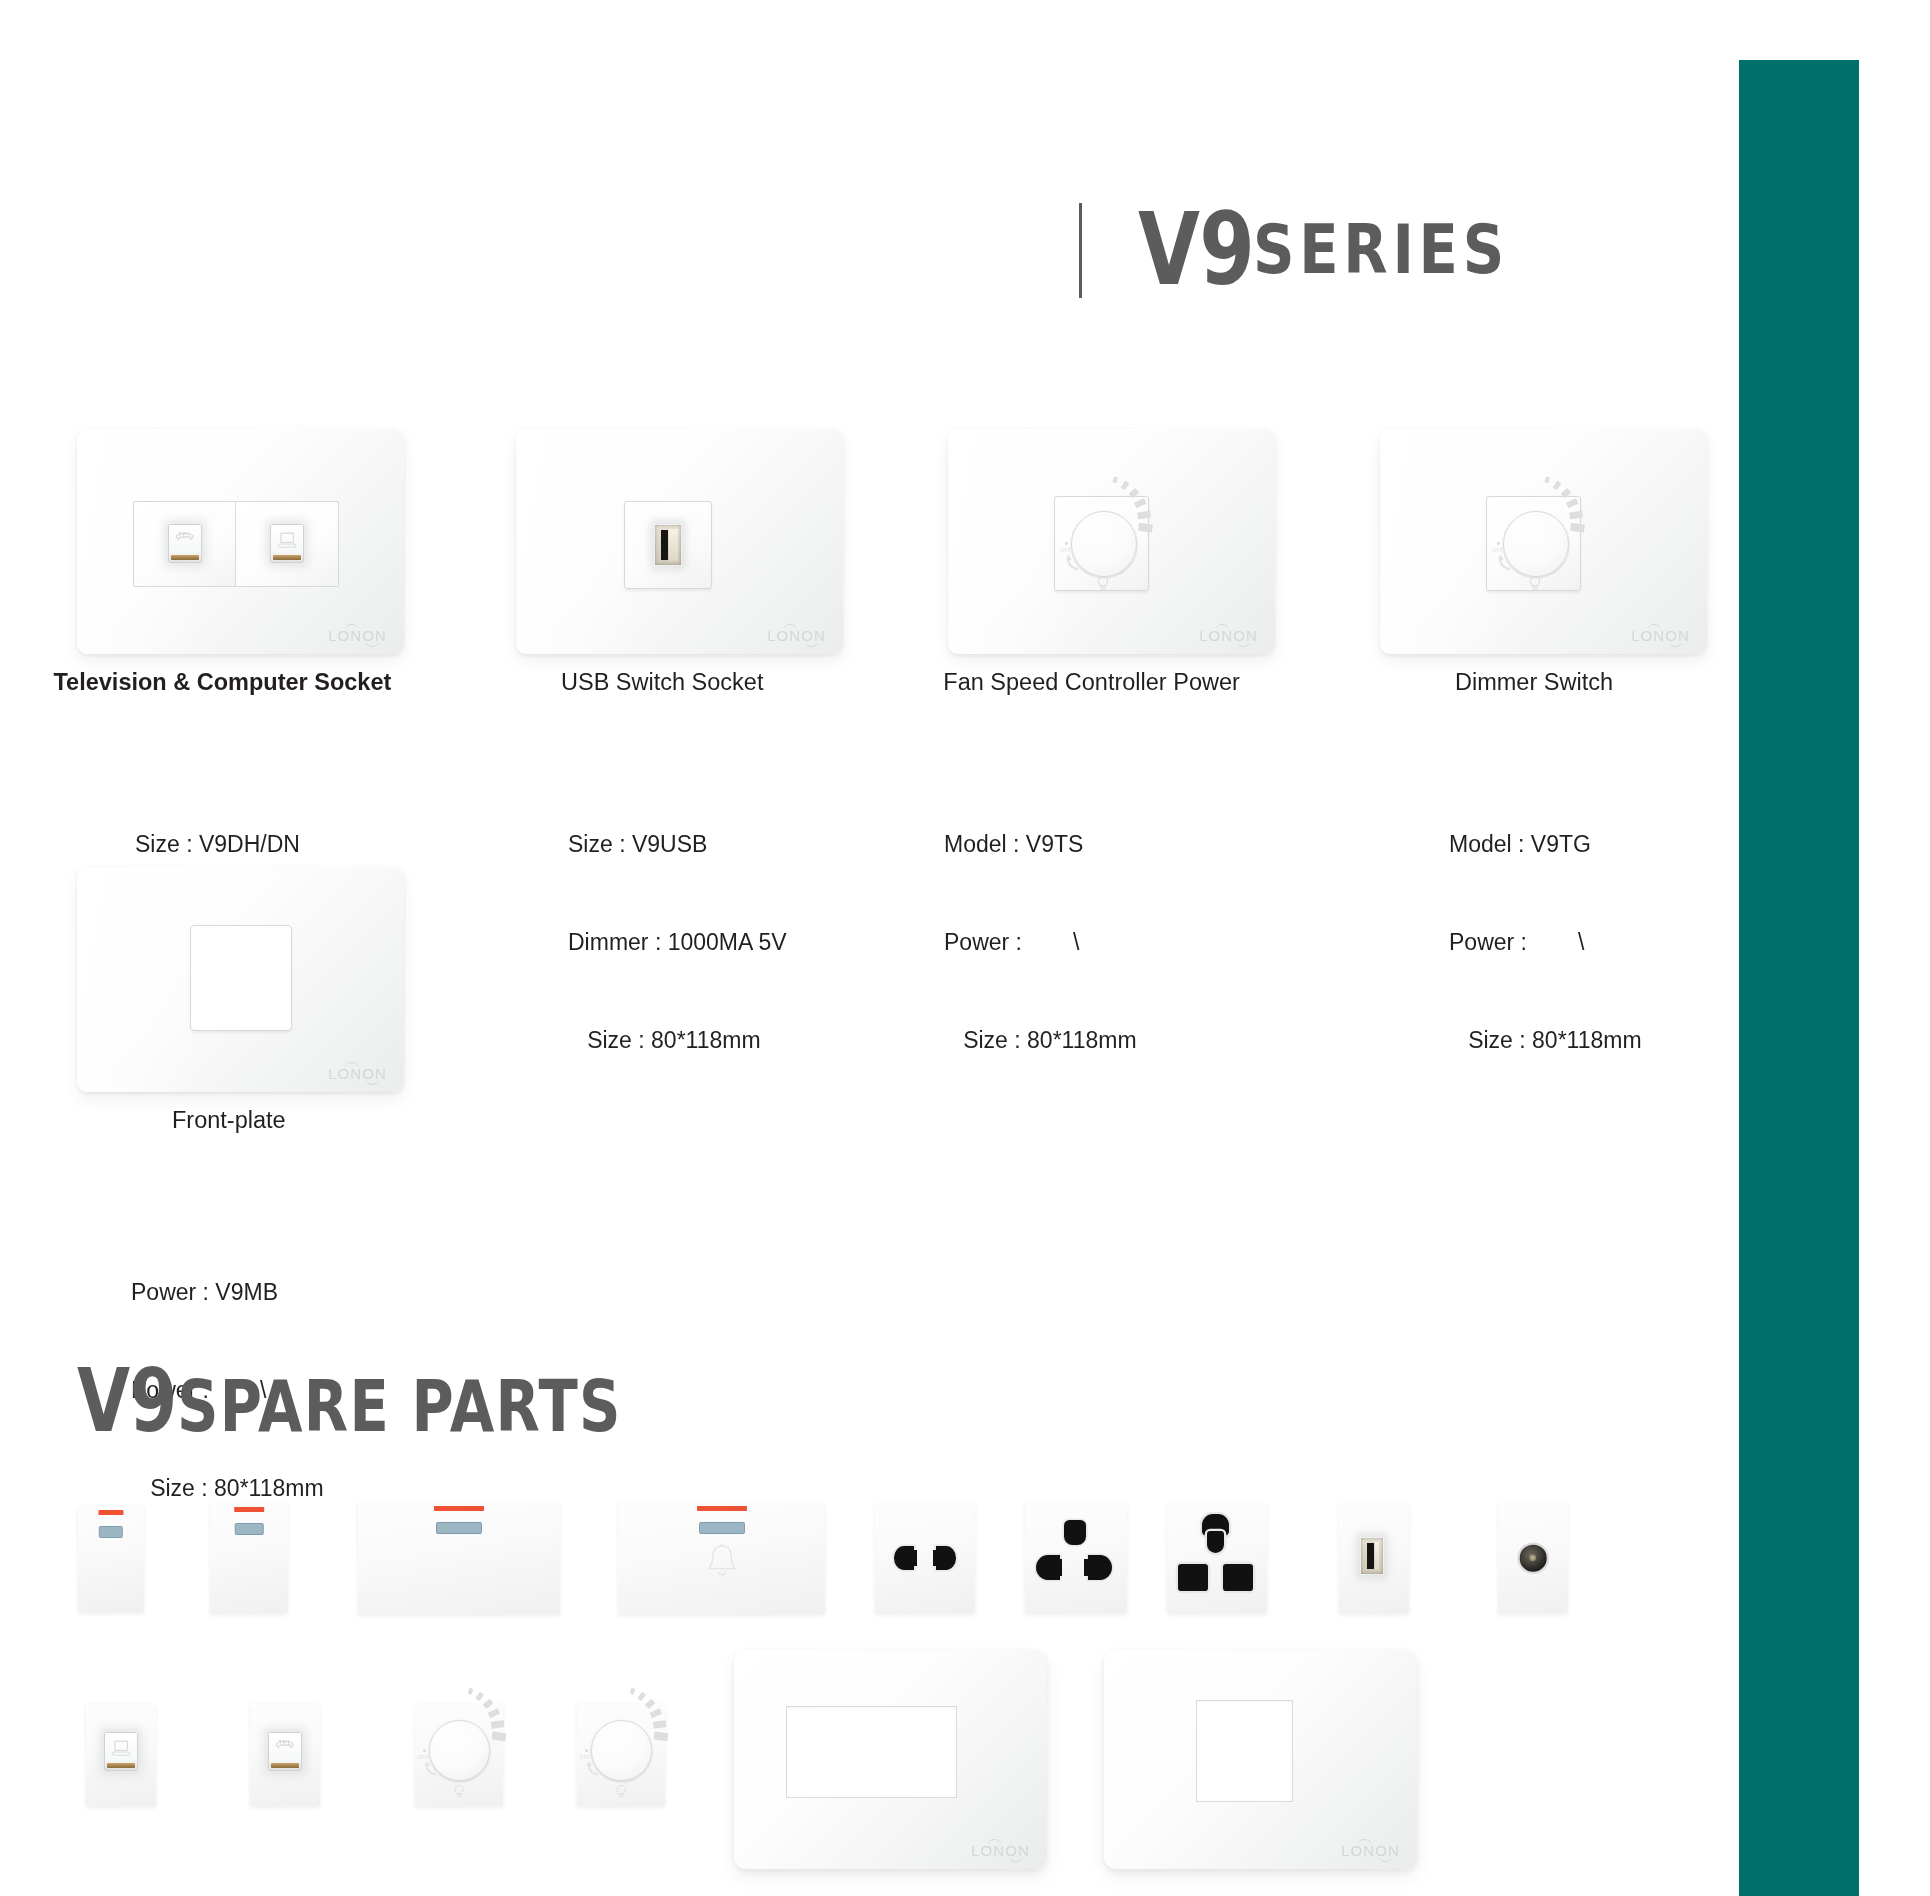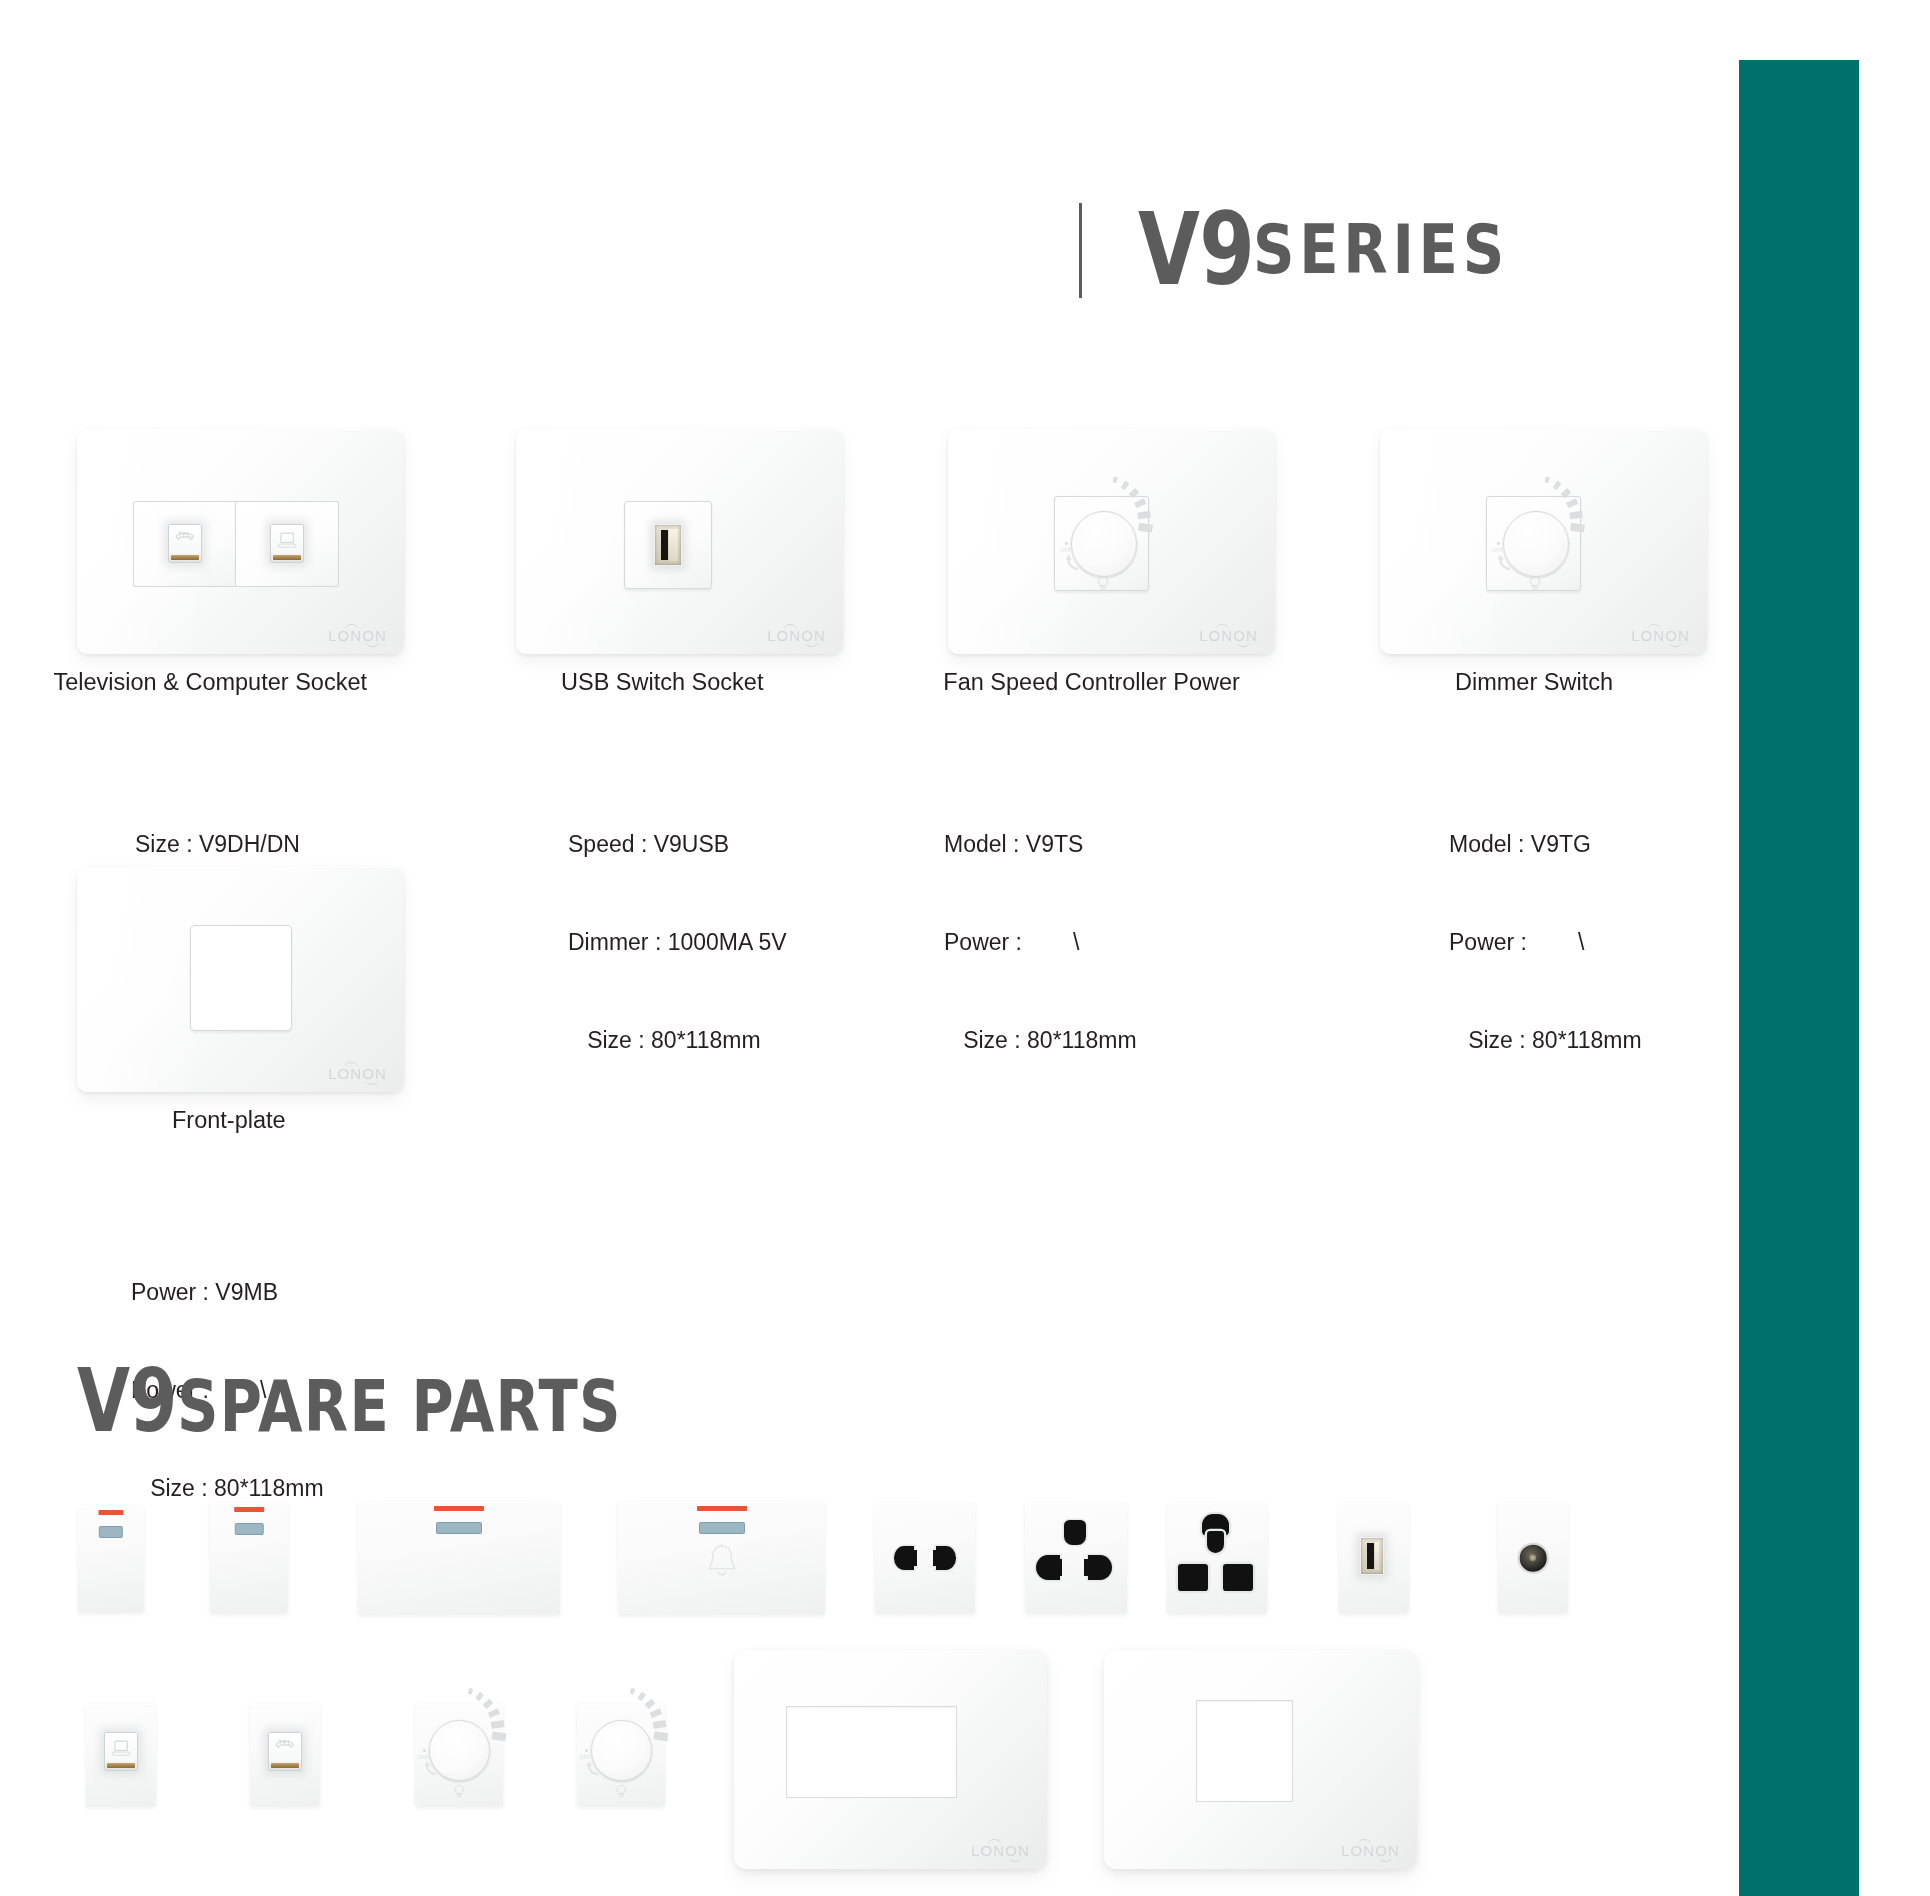--- a/index.html
+++ b/index.html
@@ -372,21 +372,21 @@
           </svg>
           <div class="pins"></div>
         </div>
       </div>
     </div>
 
     <div class="brand">
       <span class="arc-top"></span><span>LONON</span><span class="arc-bot"></span>
     </div>
   </div>
-  <div class="caption" style="left:-23.5px; top:242px;">Television &amp; Computer Socket</div>
+  <div class="caption" style="left:-23.5px; top:242px;font-weight:bold;">Television &amp; Computer Socket</div>
 </div>
 <div class="specs" style="left:135px; top:763px;">
   <div>Size : V9DH/DN</div>
   <div>Power :        \</div>
   <div>   Size : 80*118mm</div>
 </div>
 
 <div class="product" style="left:516px; top:429px;">
   <div class="plate-wrap">
     <div class="plate"></div>
@@ -396,21 +396,21 @@
           <div class="tongue"></div>
       </div>
     </div>
     <div class="brand">
       <span class="arc-top"></span><span>LONON</span><span class="arc-bot"></span>
     </div>
   </div>
   <div class="caption" style="left:45px; top:242px;">USB Switch Socket</div>
 </div>
 <div class="specs" style="left:568px; top:763px;">
-  <div>Speed : V9USB</div>
+  <div>Size : V9USB</div>
   <div>Dimmer : 1000MA 5V</div>
   <div>   Size : 80*118mm</div>
 </div>
 
 <div class="product" style="left:948px; top:429px;">
   <div class="plate-wrap">
     <div class="plate"></div>
     <div class="module" style="left:106px; top:67px; width:95px; height:95px;">
       <div class="knobwrap">
         <div class="knob" style="left:15.6px; top:14px; width:66px; height:66px;"></div>

